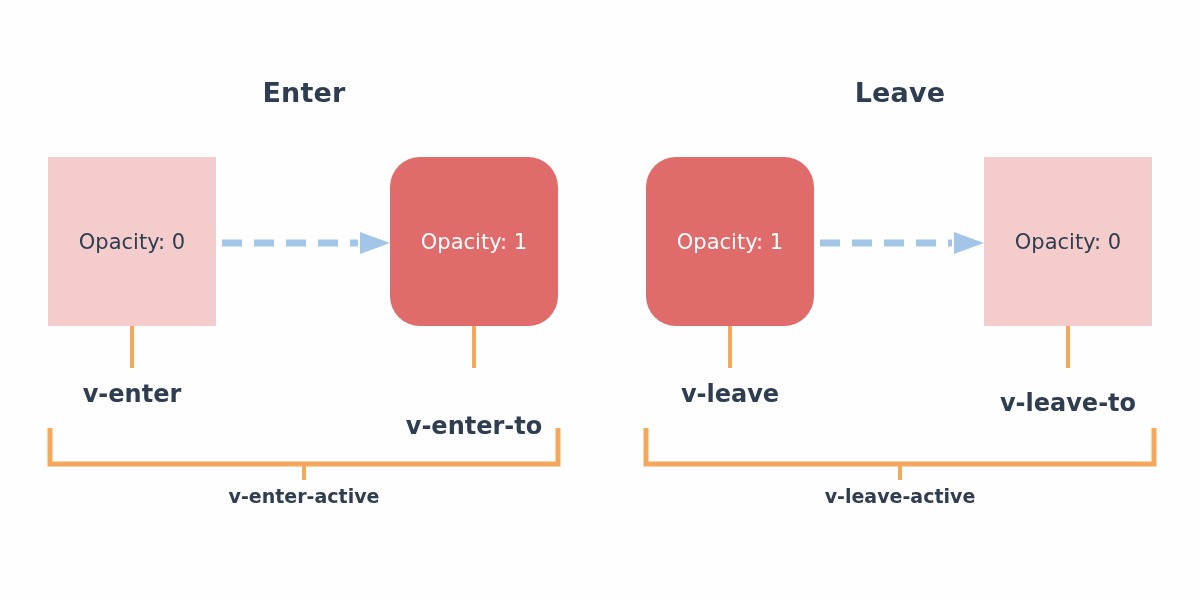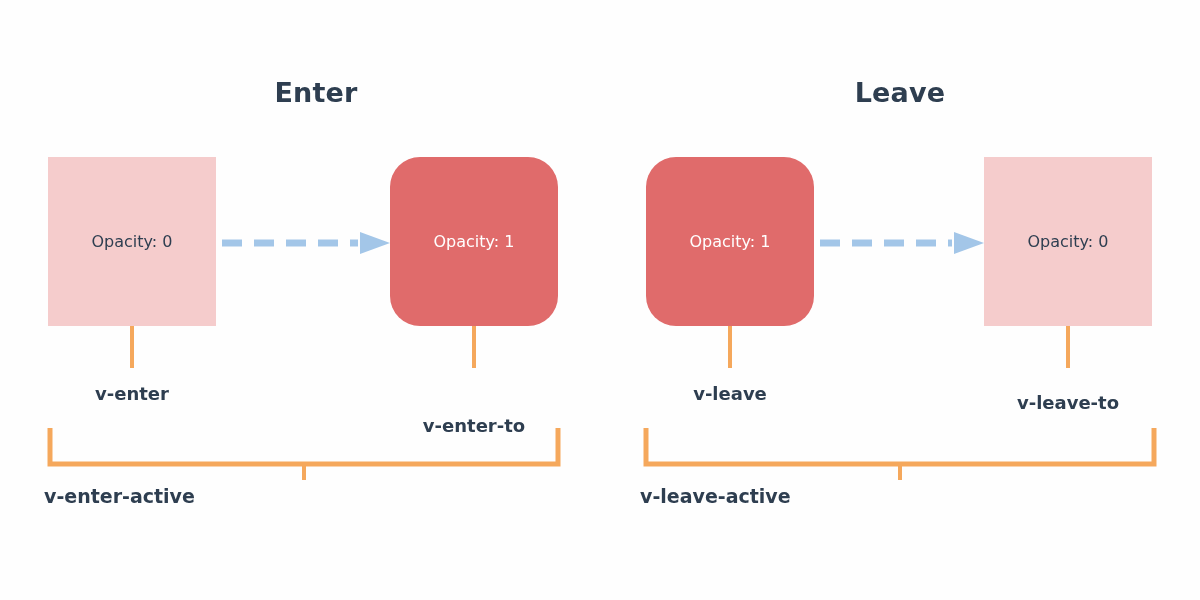--- a/index.html
+++ b/index.html
@@ -25,33 +25,33 @@
     position: absolute;
     top: 74px;
     width: 520px;
     text-align: center;
     font-size: 27px;
     font-weight: bold;
     color: #2e3e50;
     letter-spacing: 0.2px;
     line-height: 38px;
   }
-  #title-enter { left: 56px; }
+  #title-enter { left: 44px; }
   #title-leave { left: 640px; }
 
   
   .state-box {
     position: absolute;
     top: 157px;
     width: 168px;
     height: 169px;
     display: flex;
     align-items: center;
     justify-content: center;
-    font-size: 16px;
+    font-size: 21px;
     line-height: 26px;
   }
   .state-box.faded {
     background: #f5cccc;
     color: #2e3e50;
   }
   .state-box.solid {
     background: #e06b6b;
     color: #ffffff;
     border-radius: 30px;
@@ -83,21 +83,21 @@
   #stem-enter-to   { left: 472px; }
   #stem-leave-from { left: 728px; }
   #stem-leave-to   { left: 1066px; }
 
   
   .class-label {
     position: absolute;
     top: 382px;
     width: 260px;
     text-align: center;
-    font-size: 18px;
+    font-size: 24px;
     font-weight: bold;
     color: #2e3e50;
     line-height: 24px;
   }
   #label-v-enter    { left: 2px;   }
   #label-v-enter-to { left: 344px; margin-top: 32px; }
   #label-v-leave    { left: 600px; }
   #label-v-leave-to { left: 938px; margin-top: 9px; }
 
   
@@ -107,20 +107,21 @@
     height: 56px;
   }
   #bracket-enter { left: 44px;  width: 520px; }
   #bracket-leave { left: 640px; width: 520px; }
   .bracket svg { display: block; }
 
   .bracket-label {
     position: absolute;
     top: 483px;
     width: 520px;
+    text-align: center;
     font-size: 19px;
     font-weight: bold;
     color: #2e3e50;
     line-height: 26px;
   }
   #bracket-label-enter { left: 44px;  }
   #bracket-label-leave { left: 640px; }
 </style>
 </head>
 <body>

